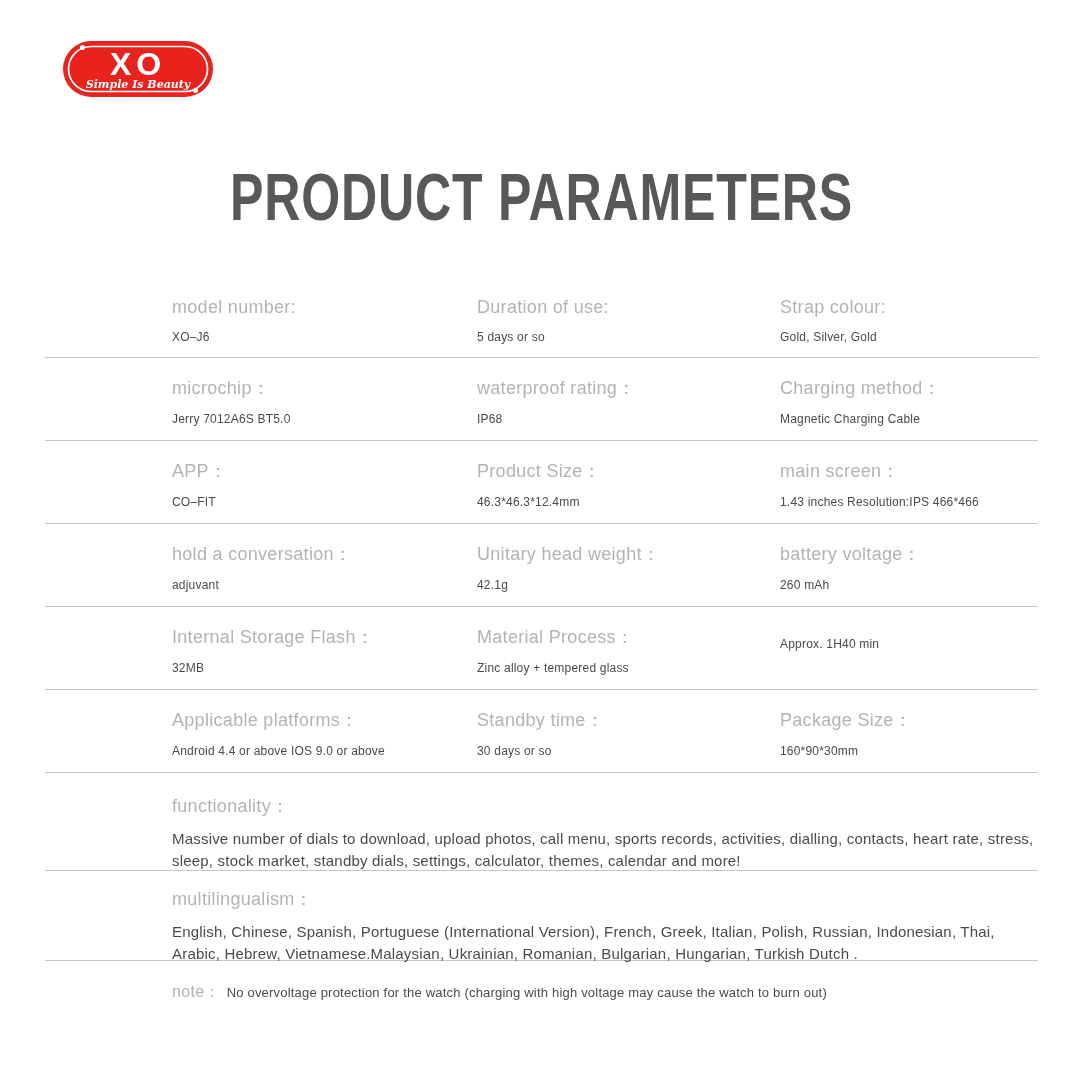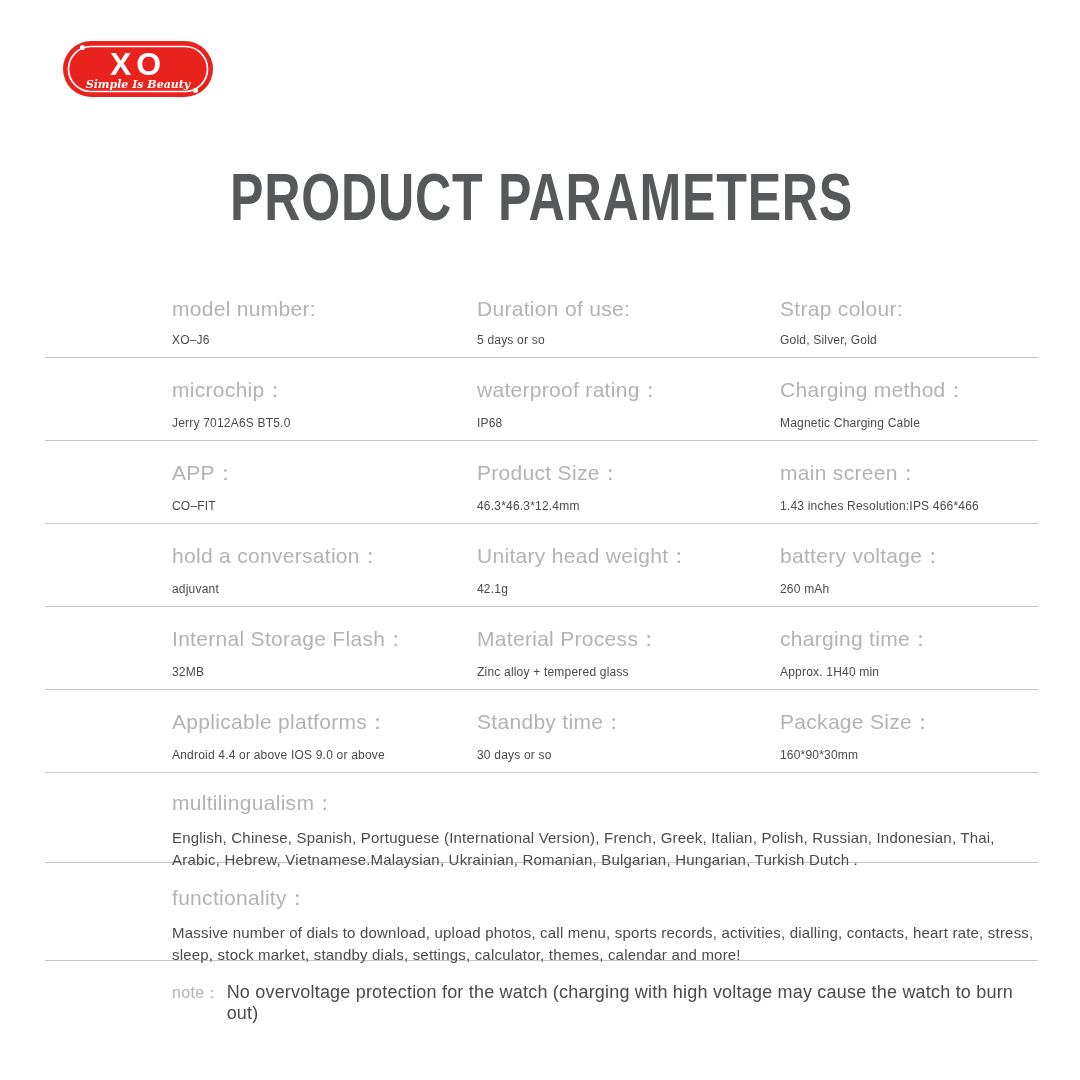--- a/index.html
+++ b/index.html
@@ -30,21 +30,21 @@
   .spec-row {
     display: grid;
     grid-template-columns: 305px 303px 1fr;
     padding-left: 127px;
     box-sizing: border-box;
     border-bottom: 1px solid #c6c6c6;
   }
   .spec-row.first { height: 70px; padding-top: 9px; }
   .spec-row.std   { height: 83px; padding-top: 18px; }
   .spec-label {
-    font-size: 21px; color: #b3b3b3; letter-spacing: 0.3px;
+    font-size: 18px; color: #b3b3b3; letter-spacing: 0.3px;
   }
   .spec-value {
     font-size: 12px; color: #4a4a4a; margin-top: 12px; letter-spacing: 0.2px;
   }
   .full-row {
     border-bottom: 1px solid #c6c6c6;
     padding-left: 127px;
     box-sizing: border-box;
   }
   .full-row .para {
@@ -52,21 +52,21 @@
     line-height: 22px; width: 868px; margin-top: 10px;
   }
   .row-functionality { height: 98px; padding-top: 21px; }
   .row-multilingualism { height: 90px; padding-top: 16px; }
   .note-row {
     padding-left: 127px;
     padding-top: 21px;
     display: flex; gap: 6px; align-items: baseline;
   }
   .note-label { font-size: 16px; color: #b3b3b3; letter-spacing: 0.3px; }
-  .note-text  { font-size: 18px; color: #4a4a4a; letter-spacing: 0.2px; }
+  .note-text  { font-size: 13px; color: #4a4a4a; letter-spacing: 0.2px; }
 </style>
 </head>
 <body>
 
 <svg class="logo-svg" viewBox="0 0 150 56" aria-hidden="true">
   <rect x="0" y="0" width="150" height="56" rx="28" fill="#e8231d"></rect>
   <rect x="5.5" y="5.5" width="139" height="45" rx="22.5" fill="none" stroke="#ffffff" stroke-width="1.7"></rect>
   <circle cx="19.5" cy="6.5" r="2.5" fill="#ffffff"></circle>
   <circle cx="132.5" cy="49.5" r="2.5" fill="#ffffff"></circle>
   <text x="75" y="33.5" text-anchor="middle" font-family="Liberation Sans, sans-serif" font-size="32" font-weight="bold" letter-spacing="5" fill="#ffffff">XO</text>
@@ -140,48 +140,47 @@
   <div class="spec-row std">
     <div class="spec-cell">
       <div class="spec-label">Internal Storage Flash：</div>
       <div class="spec-value">32MB</div>
     </div>
     <div class="spec-cell">
       <div class="spec-label">Material Process：</div>
       <div class="spec-value">Zinc alloy + tempered glass</div>
     </div>
     <div class="spec-cell">
-      <div class="spec-label">charging time：</div>
       <div class="spec-value">Approx. 1H40 min</div>
     </div>
   </div>
 
   <div class="spec-row std">
     <div class="spec-cell">
       <div class="spec-label">Applicable platforms：</div>
       <div class="spec-value">Android 4.4 or above IOS 9.0 or above</div>
     </div>
     <div class="spec-cell">
       <div class="spec-label">Standby time：</div>
       <div class="spec-value">30 days or so</div>
     </div>
     <div class="spec-cell">
       <div class="spec-label">Package Size：</div>
       <div class="spec-value">160*90*30mm</div>
     </div>
   </div>
 
+  <div class="full-row row-functionality">
+    <div class="spec-label">functionality：</div>
+    <div class="para">Massive number of dials to download, upload photos, call menu, sports records, activities, dialling, contacts, heart rate, stress, sleep, stock market, standby dials, settings, calculator, themes, calendar and more!</div>
+  </div>
+
   <div class="full-row row-multilingualism">
     <div class="spec-label">multilingualism：</div>
     <div class="para">English, Chinese, Spanish, Portuguese (International Version), French, Greek, Italian, Polish, Russian, Indonesian, Thai, Arabic, Hebrew, Vietnamese.Malaysian, Ukrainian, Romanian, Bulgarian, Hungarian, Turkish Dutch .</div>
-  </div>
-
-  <div class="full-row row-functionality">
-    <div class="spec-label">functionality：</div>
-    <div class="para">Massive number of dials to download, upload photos, call menu, sports records, activities, dialling, contacts, heart rate, stress, sleep, stock market, standby dials, settings, calculator, themes, calendar and more!</div>
   </div>
 
   <div class="note-row">
     <span class="note-label">note：</span>
     <span class="note-text">No overvoltage protection for the watch (charging with high voltage may cause the watch to burn out)</span>
   </div>
 
 </div>
 
 </body></html>

